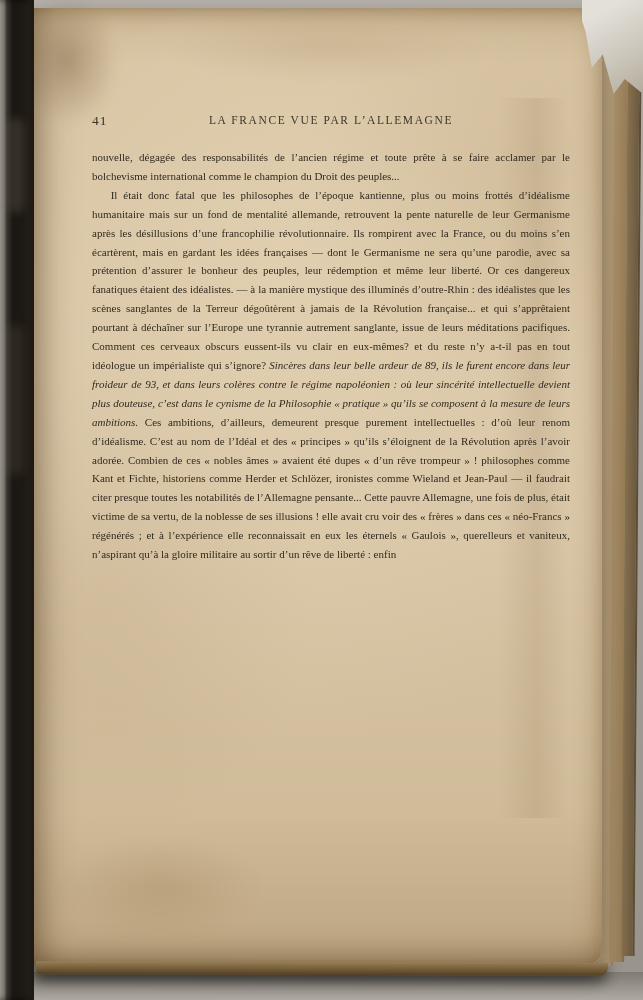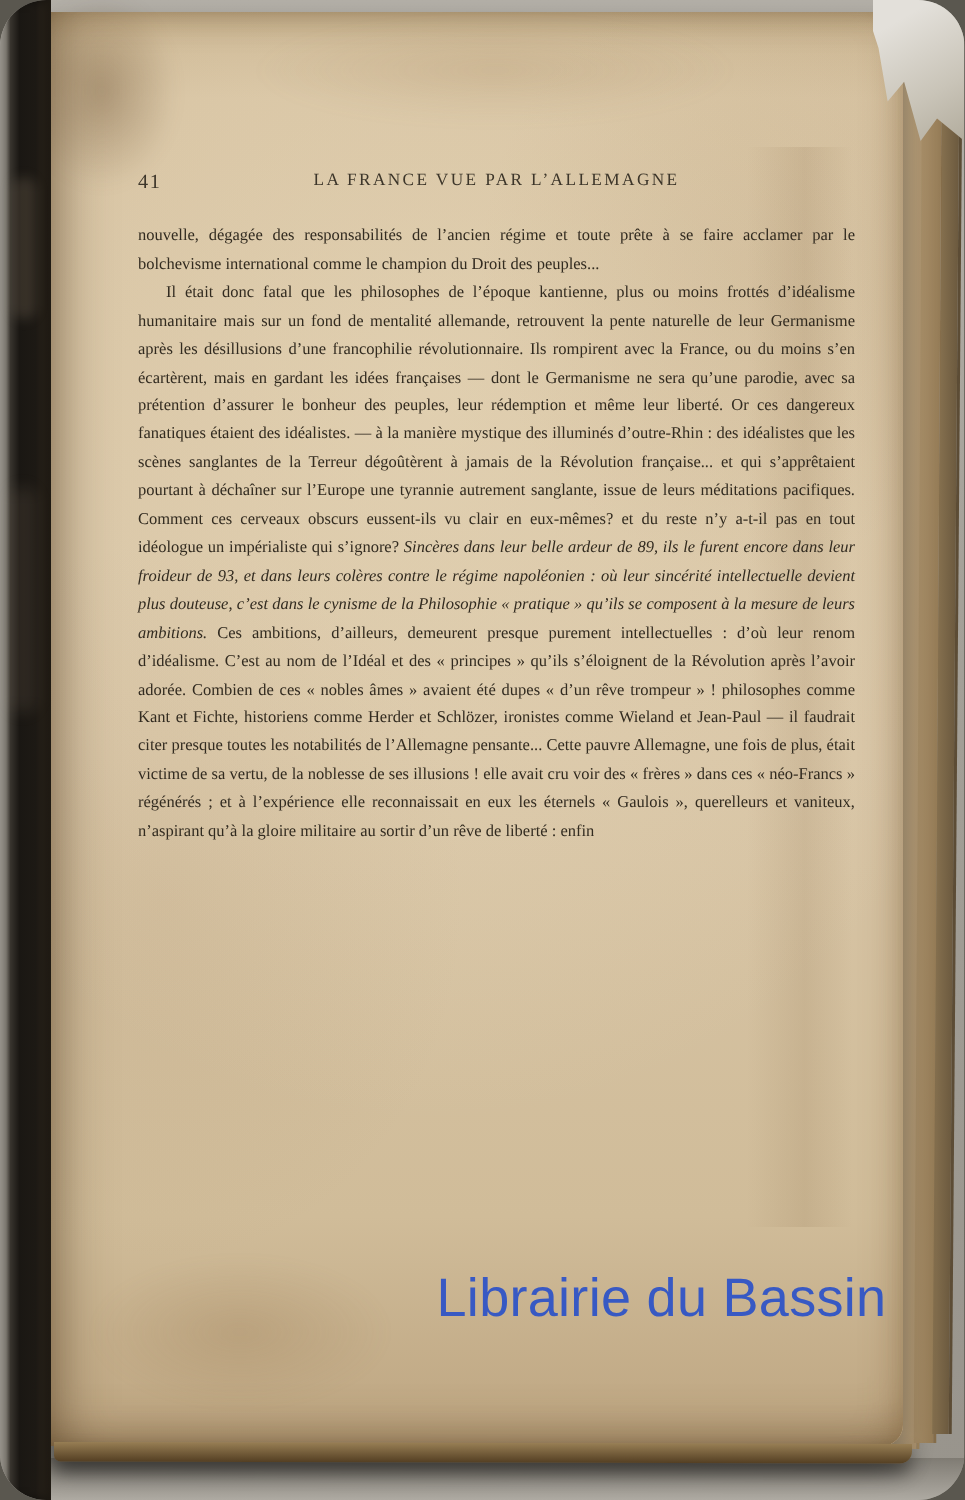--- a/index.html
+++ b/index.html
@@ -5,21 +5,20 @@
   html, body { margin: 0; padding: 0; }
   body { background: #5a574f; }
 
   .photo {
     position: relative;
     width: 643px;
     height: 1000px;
     overflow: hidden;
     background: linear-gradient(180deg, #b4b0a8 0%, #a5a199 40%, #98948c 100%);
     font-family: "Liberation Serif", serif;
-    border-radius: 31px;
   }
 
   
   .floor {
     position: absolute; left: 0; top: 972px; width: 643px; height: 28px;
     background: linear-gradient(180deg, #7f7b73, #aeaaa2);
   }
 
   
   .edge { position: absolute; }
@@ -158,15 +157,14 @@
     <div class="pagebody" lang="fr">
       <p class="p1">nouvelle, dégagée des responsabilités de l’ancien régime et toute prête à se faire acclamer par le bolchevisme international comme le champion du Droit des peuples...</p>
       <p class="p2"><span>Il était donc fatal que les philosophes de l’époque kantienne, plus ou moins frottés d’idéalisme humanitaire mais sur un fond de mentalité allemande, retrouvent la pente naturelle de leur Germanisme après les désillusions d’une francophilie révolutionnaire. Ils rompirent avec la France, ou du moins s’en écartèrent, mais en gardant les idées françaises — dont le Germanisme ne sera qu’une parodie, avec sa prétention d’assurer le bonheur des peuples, leur rédemption et même leur liberté. Or ces dangereux fanatiques étaient des idéalistes. — à la manière mystique des illuminés d’outre-Rhin : des idéalistes que les scènes sanglantes de la Terreur dégoûtèrent à jamais de la Révolution française... et qui s’apprêtaient pourtant à déchaîner sur l’Europe une tyrannie autrement sanglante, issue de leurs méditations pacifiques. Comment ces cerveaux obscurs eussent-ils vu clair en eux-mêmes? et du reste n’y a-t-il pas en tout idéologue un impérialiste qui s’ignore? </span><i class="em">Sincères dans leur belle ardeur de 89, ils le furent encore dans leur froideur de 93, et dans leurs colères contre le régime napoléonien : où leur sincérité intellectuelle devient plus douteuse, c’est dans le cynisme de la Philosophie « pratique » qu’ils se composent à la mesure de leurs ambitions.</i><span> Ces ambitions, d’ailleurs, demeurent presque purement intellectuelles : d’où leur renom d’idéalisme. C’est au nom de l’Idéal et des « principes » qu’ils s’éloignent de la Révolution après l’avoir adorée. Combien de ces « nobles âmes » avaient été dupes « d’un rêve trompeur » ! philosophes comme Kant et Fichte, historiens comme Herder et Schlözer, ironistes comme Wieland et Jean-Paul — il faudrait citer presque toutes les notabilités de l’Allemagne pensante... Cette pauvre Allemagne, une fois de plus, était victime de sa vertu, de la noblesse de ses illusions ! elle avait cru voir des « frères » dans ces « néo-Francs » régénérés ; et à l’expérience elle reconnaissait en eux les éternels « Gaulois », querelleurs et vaniteux, n’aspirant qu’à la gloire militaire au sortir d’un rêve de liberté : enfin</span></p>
     </div>
   </div>
 
   <div class="torn"></div>
   <div class="bottomedge"></div>
   <div class="spine"></div>
 
-  <div class="watermark">Librairie du Bassin</div>
 
 </div>
 
 </body></html>

